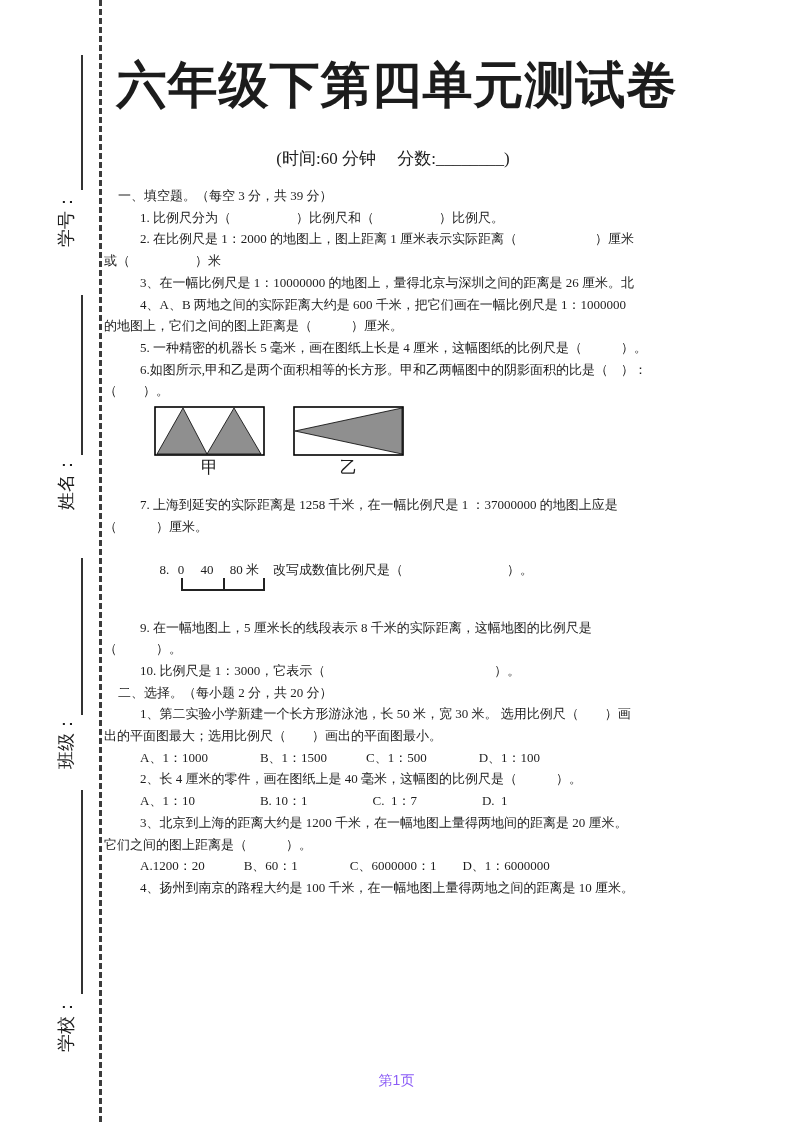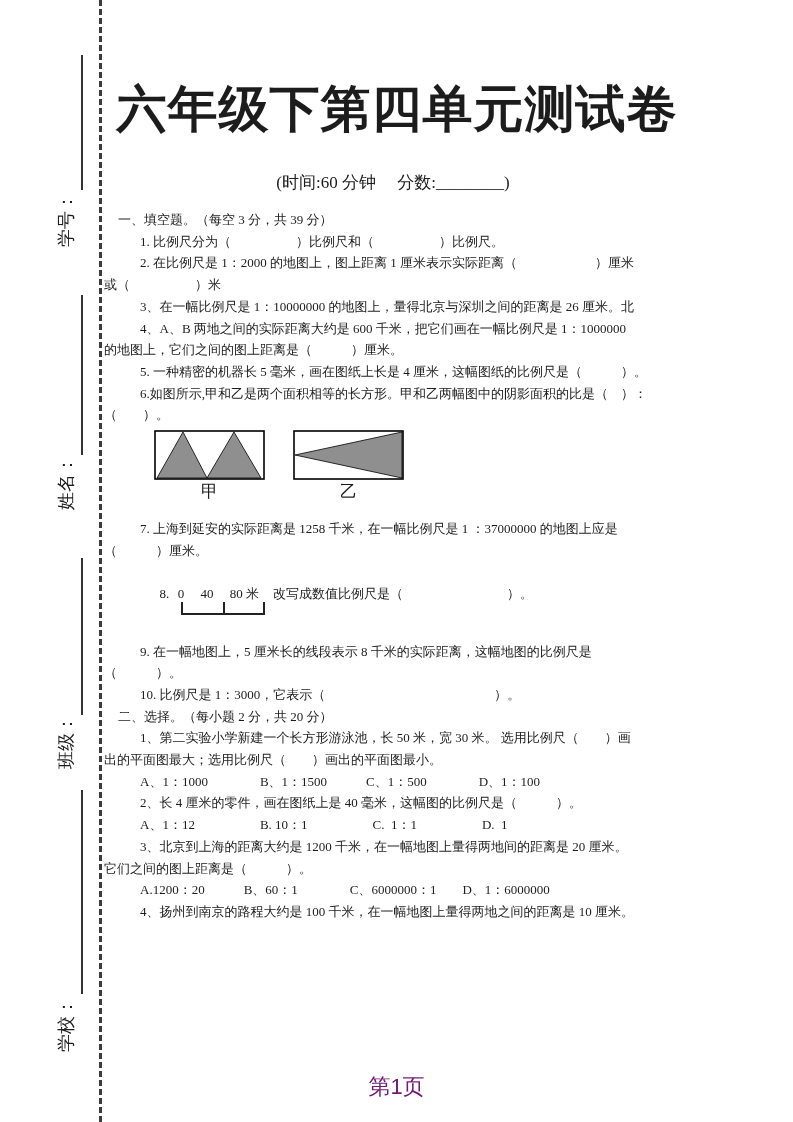--- a/index.html
+++ b/index.html
@@ -22,21 +22,21 @@
     position:absolute;left:66px;white-space:nowrap;font-size:18px;
     transform:translate(-50%,-50%) rotate(-90deg);
   }
   .mlabel.l1{top:220px;}
   .mlabel.l2{top:483px;}
   .mlabel.l3{top:742px;}
   .mlabel.l4{top:1025px;}
   
   .content{position:absolute;left:104px;top:0;width:586px;}
   .title{
-    margin-top:79px;text-align:center;font-size:50px;line-height:60px;
+    margin-top:55px;text-align:center;font-size:50px;line-height:60px;
     font-weight:bold;font-family:"Liberation Sans","DejaVu Sans",sans-serif;
     letter-spacing:1px;white-space:nowrap;
   }
   .meta{margin-top:33px;text-align:center;font-size:17px;line-height:22px;padding-right:8px;}
   .textblock{margin-top:15px;}
   .ln{font-size:13px;line-height:21.7px;white-space:pre-wrap;}
   .ind1{padding-left:14px;}
   .ind2{padding-left:36px;}
   
   .figrow{display:flex;gap:28px;margin:4px 0 15px 50px;}
@@ -47,21 +47,21 @@
   .q8row{position:relative;margin-bottom:14px;}
   .scalebar{position:relative;display:inline-block;margin:0 14px 0 2px;text-align:center;}
   .bracket{
     position:absolute;left:3px;top:19px;width:80px;height:11px;
     border-left:2px solid #222;border-right:2px solid #222;border-bottom:2px solid #222;
   }
   .bracket-mid{position:absolute;left:50%;top:0;height:100%;border-left:2px solid #222;}
   
   .footer{
     position:absolute;left:0;top:1072px;width:100%;text-align:center;
-    font-size:22px;font-family:"Liberation Sans","DejaVu Sans",sans-serif;color:#701a75;
+    font-size:14px;font-family:"Liberation Sans","DejaVu Sans",sans-serif;color:#8b5cf6;
   }
 </style>
 </head>
 <body>
 
 <div class="cut-line"></div>
 <div class="mline seg1"></div>
 <div class="mline seg2"></div>
 <div class="mline seg3"></div>
 <div class="mline seg4"></div>
@@ -114,21 +114,21 @@
 
     <div class="ln ind2">9. 在一幅地图上，5 厘米长的线段表示 8 千米的实际距离，这幅地图的比例尺是</div>
     <div class="ln">（　　　）。</div>
     <div class="ln ind2">10. 比例尺是 1：3000，它表示（　　　　　　　　　　　　　）。</div>
 
     <div class="ln ind1">二、选择。（每小题 2 分，共 20 分）</div>
     <div class="ln ind2">1、第二实验小学新建一个长方形游泳池，长 50 米，宽 30 米。 选用比例尺（　　）画</div>
     <div class="ln">出的平面图最大；选用比例尺（　　）画出的平面图最小。</div>
     <div class="ln ind2">A、1：1000　　　　B、1：1500　　　C、1：500　　　　D、1：100</div>
     <div class="ln ind2">2、长 4 厘米的零件，画在图纸上是 40 毫米，这幅图的比例尺是（　　　）。</div>
-    <div class="ln ind2">A、1：12　　　　　B. 10：1　　　　　C.  1：1　　　　　D.  1</div>
+    <div class="ln ind2">A、1：10　　　　　B. 10：1　　　　　C.  1：7　　　　　D.  1</div>
     <div class="ln ind2">3、北京到上海的距离大约是 1200 千米，在一幅地图上量得两地间的距离是 20 厘米。</div>
     <div class="ln">它们之间的图上距离是（　　　）。</div>
     <div class="ln ind2">A.1200：20　　　B、60：1　　　　C、6000000：1　　D、1：6000000</div>
     <div class="ln ind2">4、扬州到南京的路程大约是 100 千米，在一幅地图上量得两地之间的距离是 10 厘米。</div>
 
   </div>
 </div>
 
 <div class="footer">第1页</div>
 

